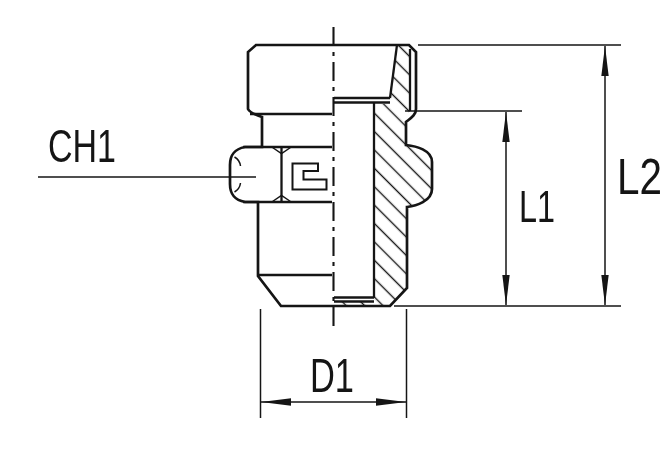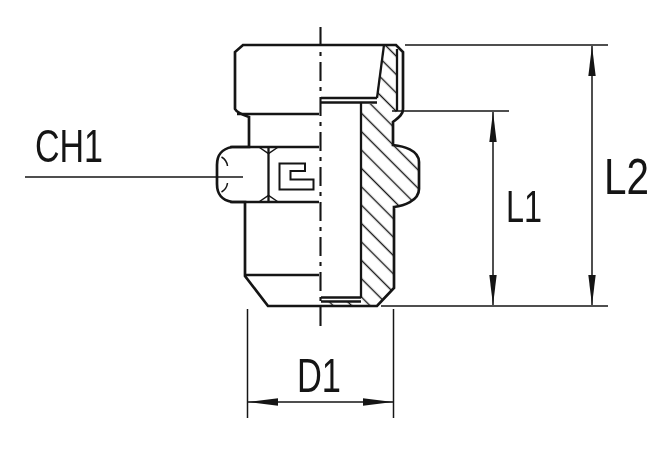--- a/index.html
+++ b/index.html
@@ -1,17 +1,17 @@
 <!DOCTYPE html>
 <html><head>
 <meta charset="utf-8">
 <style>
   html, body { margin: 0; padding: 0; }
   body { width: 661px; height: 476px; background: #ffffff; overflow: hidden; }
-  .stage { position: relative; width: 645px; height: 476px; background: #ffffff; }
+  .stage { position: relative; width: 645px; height: 476px; background: #ffffff; padding-left: 13px; }
   svg { display: block; }
   svg text {
     font-family: "Liberation Sans", "DejaVu Sans", sans-serif;
     fill: #151515;
   }
   .ink        { stroke: #151515; fill: none; }
   .ink-fill   { fill: #151515; stroke: none; }
   .part-fill  { fill: #ffffff; }
   .sw-thick   { stroke-width: 2.7; }
   .sw-med     { stroke-width: 2.3; }

